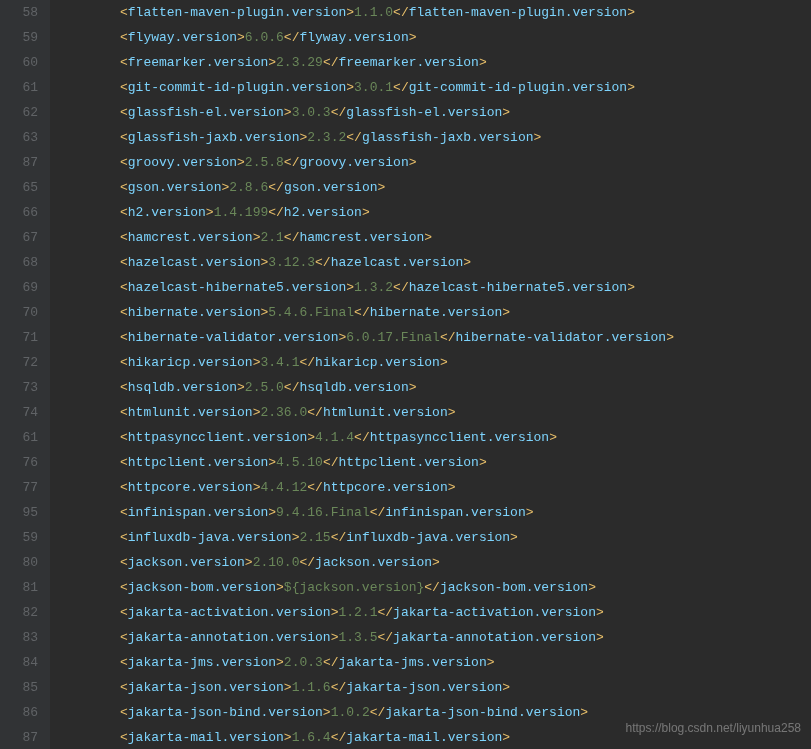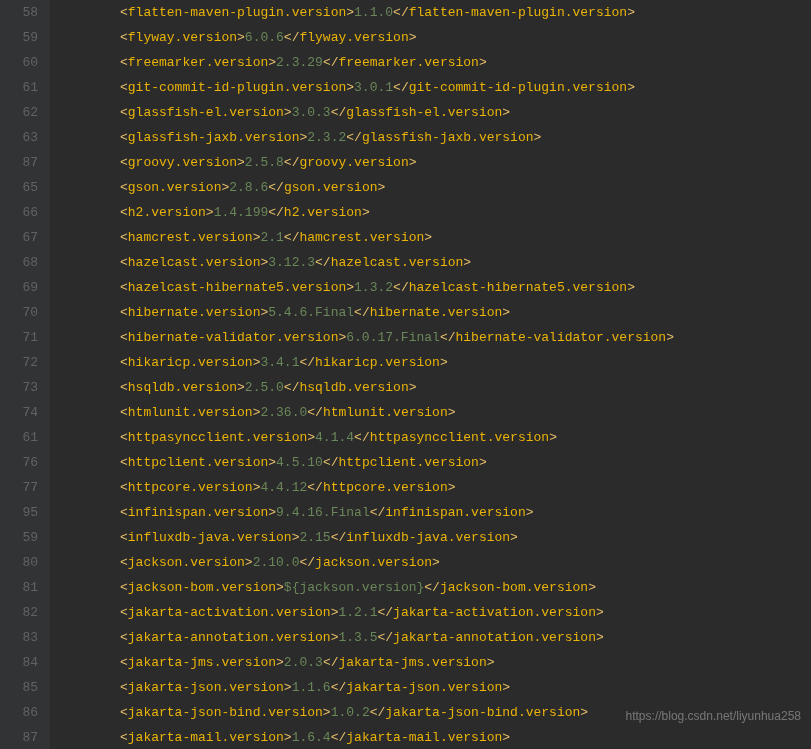--- a/index.html
+++ b/index.html
@@ -26,27 +26,27 @@
     user-select: none;
     min-width: 28px;
   }
   .gutter div { height: 25px; }
   .code {
     padding: 0 0 0 70px;
     color: #a9b7c6;
     white-space: pre;
   }
   .line { height: 25px; }
-  .tag   { color: #eab308; }
+  .tag   { color: #7dd3fc; }
   .angle { color: #e8bf6a; }
   .val   { color: #6a8759; text-align: center; }
   .watermark {
     position: absolute;
     right: 10px;
-    bottom: 20px;
+    bottom: 8px;
     color: rgba(255,255,255,0.35);
     font-family: Arial, sans-serif;
     font-size: 12px;
     pointer-events: none;
   }
 </style>
 </head>
 <body>
 
 <div class="editor">

